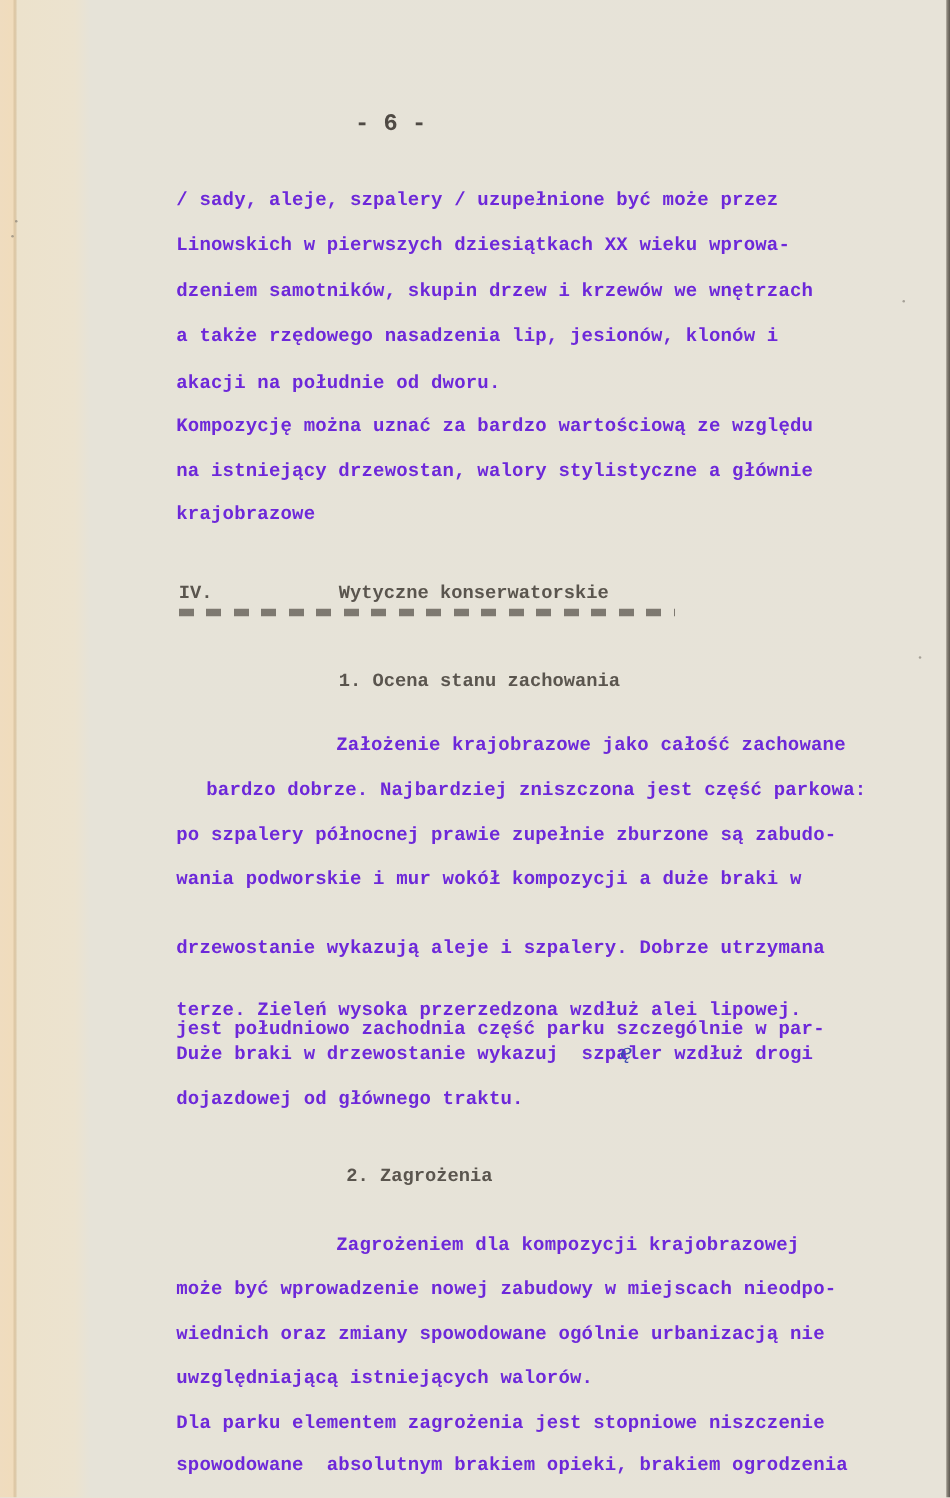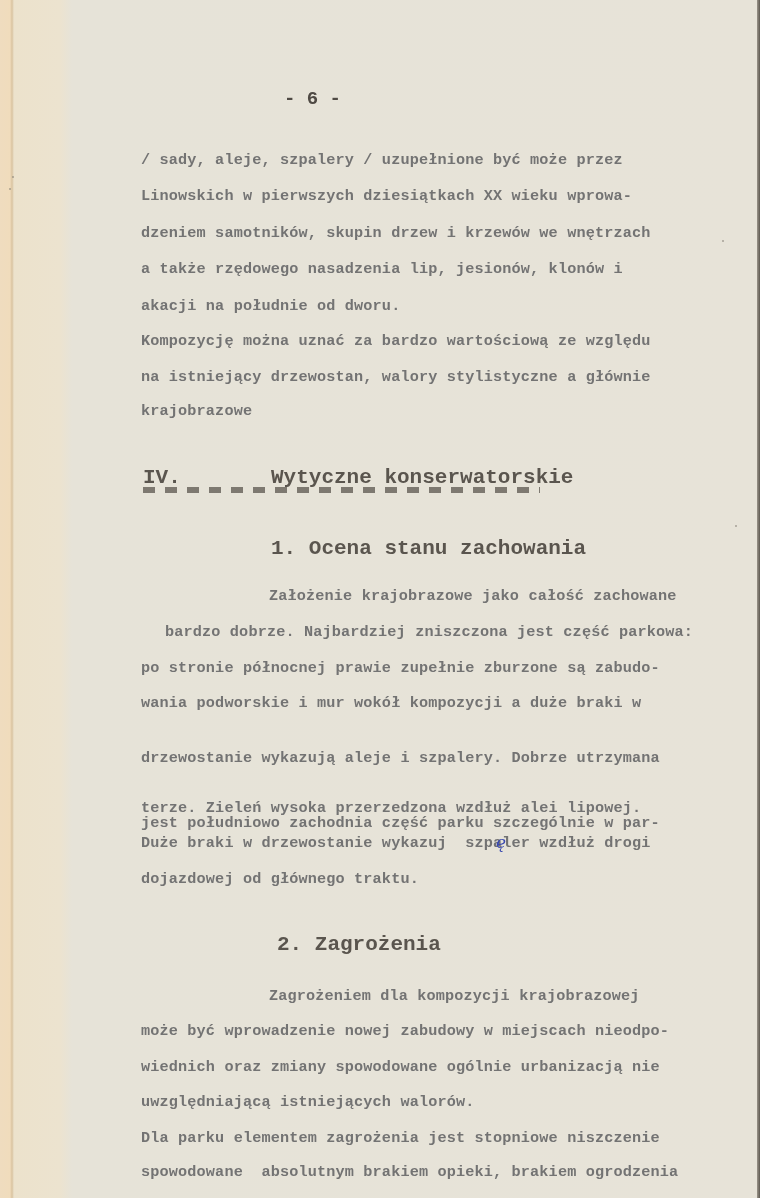--- a/index.html
+++ b/index.html
@@ -27,36 +27,36 @@
       position: absolute;
       right: 0; top: 0;
       width: 3px; height: 1198px;
       background: linear-gradient(to right, #9b958a, #5d5850);
     }
     .line {
       position: absolute;
       white-space: pre;
       font-size: 15.2px;
       font-weight: bold;
-      color: #737373;
+      color: #6d28d9;
       letter-spacing: 0.15px;
       line-height: 20px;
     }
     .page-number {
       position: absolute;
       left: 284px; top: 88px;
       font-size: 19px;
       font-weight: bold;
       color: #4f4a44;
       white-space: pre;
     }
     .heading {
       position: absolute;
       white-space: pre;
-      font-size: 21px;
+      font-size: 15px;
       font-weight: bold;
       color: #5a554e;
     }
     .dash-rule {
       position: absolute;
       left: 143px; top: 487px;
       width: 397px; height: 6px;
       background: repeating-linear-gradient(to right,
         #6b665e 0px, #6b665e 12px, transparent 12px, transparent 22px);
       opacity: 0.85;
@@ -95,21 +95,21 @@
 <div class="line" style="left:141px; top:367px;">na istniejący drzewostan, walory stylistyczne a głównie</div>
 <div class="line" style="left:141px; top:401px;">krajobrazowe</div>
 
 <div class="heading" style="left:143px; top:466px;">IV.</div>
 <div class="heading" style="left:271px; top:466px;">Wytyczne konserwatorskie</div>
 <div class="dash-rule"></div>
 
 <div class="heading" style="left:271px; top:537px;">1. Ocena stanu zachowania</div>
 <div class="line" style="left:269px; top:586px;">Założenie krajobrazowe jako całość zachowane</div>
 <div class="line" style="left:141px; top:622px;margin-left:24px;">bardzo dobrze. Najbardziej zniszczona jest część parkowa:</div>
-<div class="line" style="left:141px; top:658px;">po stronie północnej prawie zupełnie zburzone są zabudo-</div>
+<div class="line" style="left:141px; top:658px;">po szpalery północnej prawie zupełnie zburzone są zabudo-</div>
 <div class="line" style="left:141px; top:693px;">wania podworskie i mur wokół kompozycji a duże braki w</div>
 <div class="line" style="left:141px; top:730px;margin-top:18px;">drzewostanie wykazują aleje i szpalery. Dobrze utrzymana</div>
 <div class="line" style="left:141px; top:765px;margin-top:48px;">jest południowo zachodnia część parku szczególnie w par-</div>
 <div class="line" style="left:141px; top:762px;margin-top:36px;">terze. Zieleń wysoka przerzedzona wzdłuż alei lipowej.</div>
 <div class="line" style="left:141px; top:833px;">Duże braki w drzewostanie wykazuj  szpaler wzdłuż drogi</div>
 <div class="ink-mark">ę</div>
 <div class="line" style="left:141px; top:869px;">dojazdowej od głównego traktu.</div>
 
 <div class="heading" style="left:277px; top:933px;">2. Zagrożenia</div>
 <div class="line" style="left:269px; top:986px;">Zagrożeniem dla kompozycji krajobrazowej</div>

